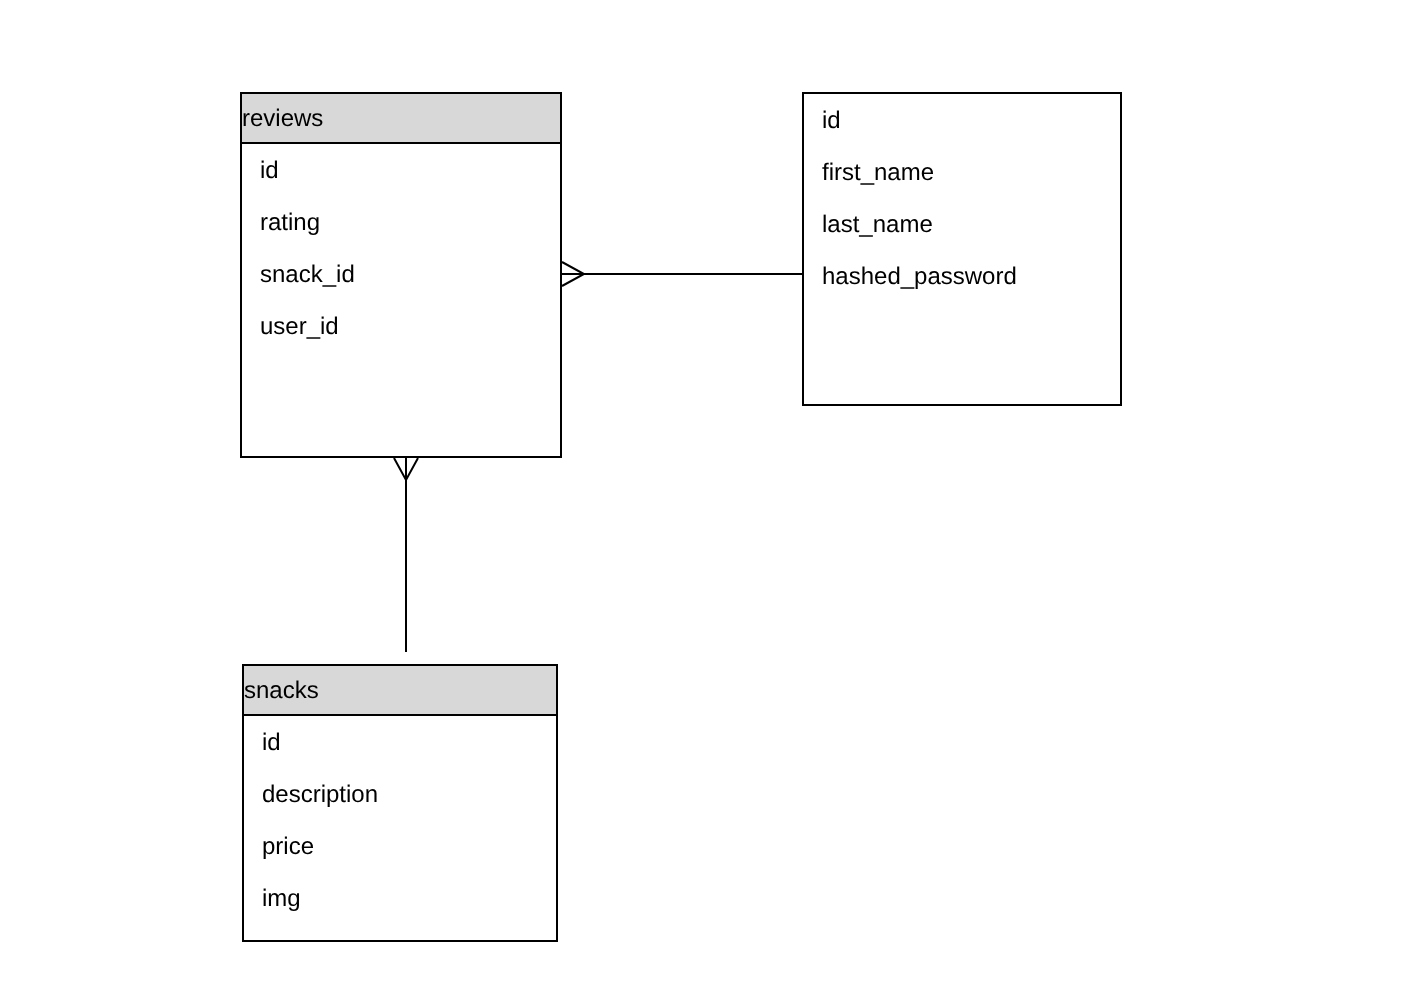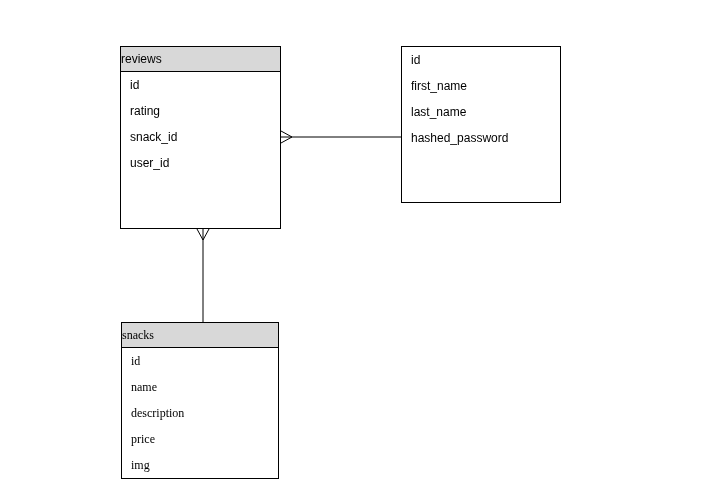--- a/index.html
+++ b/index.html
@@ -75,22 +75,21 @@
     <div class="entity-field">user_id</div>
   </div>
 
   <div class="entity" style="left:401px; top:46px; width:160px; height:157px;">
     <div class="entity-field">id</div>
     <div class="entity-field">first_name</div>
     <div class="entity-field">last_name</div>
     <div class="entity-field">hashed_password</div>
   </div>
 
-  <div class="entity" style="left:121px; top:322px; width:158px; height:157px;font-family:Liberation Serif, serif;">
+  <div class="entity" style="left:121px; top:332px; width:158px; height:139px;">
     <div class="entity-header">snacks</div>
     <div class="entity-field">id</div>
-    <div class="entity-field">name</div>
     <div class="entity-field">description</div>
     <div class="entity-field">price</div>
     <div class="entity-field">img</div>
   </div>
 
 </div>
 
 </body></html>

